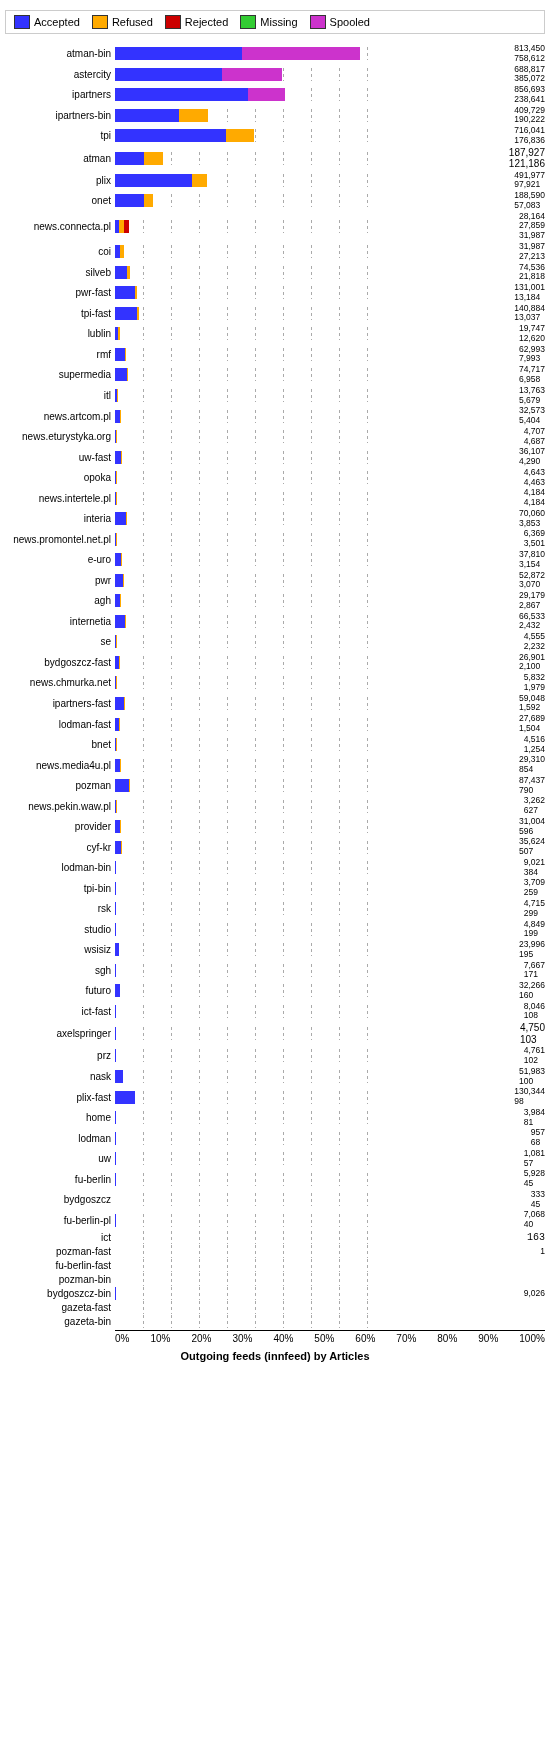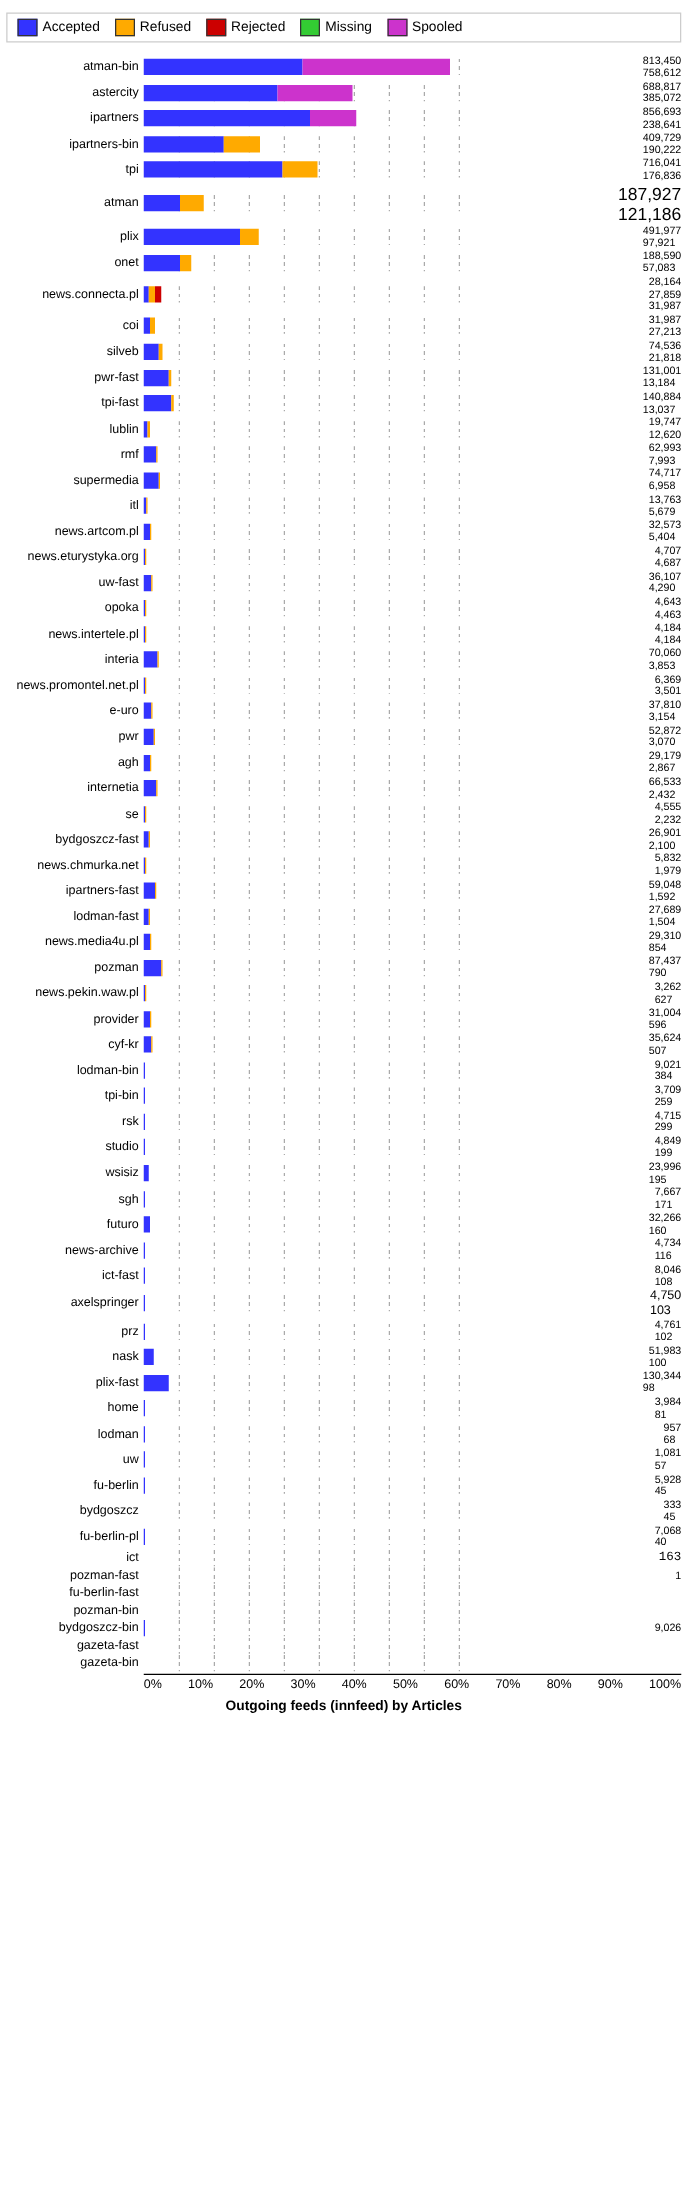--- a/index.html
+++ b/index.html
@@ -194,21 +194,21 @@
             <div style="position: absolute; top: 0px; bottom: 0px; left: 84px; width: 1px; background: repeating-linear-gradient(rgb(170, 170, 170) 0px, rgb(170, 170, 170) 3px, transparent 3px, transparent 6px); z-index: 1;"></div>
             <div style="position: absolute; top: 0px; bottom: 0px; left: 112px; width: 1px; background: repeating-linear-gradient(rgb(170, 170, 170) 0px, rgb(170, 170, 170) 3px, transparent 3px, transparent 6px); z-index: 1;"></div>
             <div style="position: absolute; top: 0px; bottom: 0px; left: 140px; width: 1px; background: repeating-linear-gradient(rgb(170, 170, 170) 0px, rgb(170, 170, 170) 3px, transparent 3px, transparent 6px); z-index: 1;"></div>
             <div style="position: absolute; top: 0px; bottom: 0px; left: 168px; width: 1px; background: repeating-linear-gradient(rgb(170, 170, 170) 0px, rgb(170, 170, 170) 3px, transparent 3px, transparent 6px); z-index: 1;"></div>
             <div style="position: absolute; top: 0px; bottom: 0px; left: 196px; width: 1px; background: repeating-linear-gradient(rgb(170, 170, 170) 0px, rgb(170, 170, 170) 3px, transparent 3px, transparent 6px); z-index: 1;"></div>
             <div style="position: absolute; top: 0px; bottom: 0px; left: 224px; width: 1px; background: repeating-linear-gradient(rgb(170, 170, 170) 0px, rgb(170, 170, 170) 3px, transparent 3px, transparent 6px); z-index: 1;"></div>
             <div style="position: absolute; top: 0px; bottom: 0px; left: 252px; width: 1px; background: repeating-linear-gradient(rgb(170, 170, 170) 0px, rgb(170, 170, 170) 3px, transparent 3px, transparent 6px); z-index: 1;"></div>
             <div style="position: absolute; left: 0px; top: 0px; height: 100%; width: 29.2331px; background: rgb(51, 51, 255); z-index: 2;"></div>
             <div style="position: absolute; left: 29.2331px; top: 0px; height: 100%; width: 18.8512px; background: rgb(255, 170, 0); z-index: 2;"></div>
           </div>
-          <div style="font-size: 14px; line-height: 1.15; padding-left: 2px; white-space: nowrap; color: rgb(0, 0, 0); margin-left: 12px;">187,927<br>121,186</div>
+          <div style="font-size: 10px; line-height: 1.15; padding-left: 2px; white-space: nowrap; color: rgb(0, 0, 0); margin-left: 12px;">187,927<br>121,186</div>
         </div>
         <div class="row-wrapper">
           <div class="row-label2">plix</div>
           <div class="bar-inner" style="width: 280px; height: 13px; position: relative; flex-shrink: 0;">
             <div style="position: absolute; top: 0px; bottom: 0px; left: 28px; width: 1px; background: repeating-linear-gradient(rgb(170, 170, 170) 0px, rgb(170, 170, 170) 3px, transparent 3px, transparent 6px); z-index: 1;"></div>
             <div style="position: absolute; top: 0px; bottom: 0px; left: 56px; width: 1px; background: repeating-linear-gradient(rgb(170, 170, 170) 0px, rgb(170, 170, 170) 3px, transparent 3px, transparent 6px); z-index: 1;"></div>
             <div style="position: absolute; top: 0px; bottom: 0px; left: 84px; width: 1px; background: repeating-linear-gradient(rgb(170, 170, 170) 0px, rgb(170, 170, 170) 3px, transparent 3px, transparent 6px); z-index: 1;"></div>
             <div style="position: absolute; top: 0px; bottom: 0px; left: 112px; width: 1px; background: repeating-linear-gradient(rgb(170, 170, 170) 0px, rgb(170, 170, 170) 3px, transparent 3px, transparent 6px); z-index: 1;"></div>
             <div style="position: absolute; top: 0px; bottom: 0px; left: 140px; width: 1px; background: repeating-linear-gradient(rgb(170, 170, 170) 0px, rgb(170, 170, 170) 3px, transparent 3px, transparent 6px); z-index: 1;"></div>
             <div style="position: absolute; top: 0px; bottom: 0px; left: 168px; width: 1px; background: repeating-linear-gradient(rgb(170, 170, 170) 0px, rgb(170, 170, 170) 3px, transparent 3px, transparent 6px); z-index: 1;"></div>
@@ -657,20 +657,37 @@
             <div style="position: absolute; top: 0px; bottom: 0px; left: 168px; width: 1px; background: repeating-linear-gradient(rgb(170, 170, 170) 0px, rgb(170, 170, 170) 3px, transparent 3px, transparent 6px); z-index: 1;"></div>
             <div style="position: absolute; top: 0px; bottom: 0px; left: 196px; width: 1px; background: repeating-linear-gradient(rgb(170, 170, 170) 0px, rgb(170, 170, 170) 3px, transparent 3px, transparent 6px); z-index: 1;"></div>
             <div style="position: absolute; top: 0px; bottom: 0px; left: 224px; width: 1px; background: repeating-linear-gradient(rgb(170, 170, 170) 0px, rgb(170, 170, 170) 3px, transparent 3px, transparent 6px); z-index: 1;"></div>
             <div style="position: absolute; top: 0px; bottom: 0px; left: 252px; width: 1px; background: repeating-linear-gradient(rgb(170, 170, 170) 0px, rgb(170, 170, 170) 3px, transparent 3px, transparent 6px); z-index: 1;"></div>
             <div style="position: absolute; left: 0px; top: 0px; height: 100%; width: 4.30718px; background: rgb(51, 51, 255); z-index: 2;"></div>
             <div style="position: absolute; left: 4.30718px; top: 0px; height: 100%; width: 0.233956px; background: rgb(255, 170, 0); z-index: 2;"></div>
           </div>
           <div style="font-size: 8.5px; line-height: 1.15; padding-left: 2px; white-space: nowrap; color: rgb(0, 0, 0);">27,689<br>1,504</div>
         </div>
         <div class="row-wrapper">
+          <div class="row-label2">bnet</div>
+          <div class="bar-inner" style="width: 280px; height: 13px; position: relative; flex-shrink: 0;">
+            <div style="position: absolute; top: 0px; bottom: 0px; left: 28px; width: 1px; background: repeating-linear-gradient(rgb(170, 170, 170) 0px, rgb(170, 170, 170) 3px, transparent 3px, transparent 6px); z-index: 1;"></div>
+            <div style="position: absolute; top: 0px; bottom: 0px; left: 56px; width: 1px; background: repeating-linear-gradient(rgb(170, 170, 170) 0px, rgb(170, 170, 170) 3px, transparent 3px, transparent 6px); z-index: 1;"></div>
+            <div style="position: absolute; top: 0px; bottom: 0px; left: 84px; width: 1px; background: repeating-linear-gradient(rgb(170, 170, 170) 0px, rgb(170, 170, 170) 3px, transparent 3px, transparent 6px); z-index: 1;"></div>
+            <div style="position: absolute; top: 0px; bottom: 0px; left: 112px; width: 1px; background: repeating-linear-gradient(rgb(170, 170, 170) 0px, rgb(170, 170, 170) 3px, transparent 3px, transparent 6px); z-index: 1;"></div>
+            <div style="position: absolute; top: 0px; bottom: 0px; left: 140px; width: 1px; background: repeating-linear-gradient(rgb(170, 170, 170) 0px, rgb(170, 170, 170) 3px, transparent 3px, transparent 6px); z-index: 1;"></div>
+            <div style="position: absolute; top: 0px; bottom: 0px; left: 168px; width: 1px; background: repeating-linear-gradient(rgb(170, 170, 170) 0px, rgb(170, 170, 170) 3px, transparent 3px, transparent 6px); z-index: 1;"></div>
+            <div style="position: absolute; top: 0px; bottom: 0px; left: 196px; width: 1px; background: repeating-linear-gradient(rgb(170, 170, 170) 0px, rgb(170, 170, 170) 3px, transparent 3px, transparent 6px); z-index: 1;"></div>
+            <div style="position: absolute; top: 0px; bottom: 0px; left: 224px; width: 1px; background: repeating-linear-gradient(rgb(170, 170, 170) 0px, rgb(170, 170, 170) 3px, transparent 3px, transparent 6px); z-index: 1;"></div>
+            <div style="position: absolute; top: 0px; bottom: 0px; left: 252px; width: 1px; background: repeating-linear-gradient(rgb(170, 170, 170) 0px, rgb(170, 170, 170) 3px, transparent 3px, transparent 6px); z-index: 1;"></div>
+            <div style="position: absolute; left: 0px; top: 0px; height: 100%; width: 0.702489px; background: rgb(51, 51, 255); z-index: 2;"></div>
+            <div style="position: absolute; left: 0.702489px; top: 0px; height: 100%; width: 0.195067px; background: rgb(255, 170, 0); z-index: 2;"></div>
+          </div>
+          <div style="font-size: 8.5px; line-height: 1.15; padding-left: 2px; white-space: nowrap; color: rgb(0, 0, 0);">4,516<br>1,254</div>
+        </div>
+        <div class="row-wrapper">
           <div class="row-label2">news.media4u.pl</div>
           <div class="bar-inner" style="width: 280px; height: 13px; position: relative; flex-shrink: 0;">
             <div style="position: absolute; top: 0px; bottom: 0px; left: 28px; width: 1px; background: repeating-linear-gradient(rgb(170, 170, 170) 0px, rgb(170, 170, 170) 3px, transparent 3px, transparent 6px); z-index: 1;"></div>
             <div style="position: absolute; top: 0px; bottom: 0px; left: 56px; width: 1px; background: repeating-linear-gradient(rgb(170, 170, 170) 0px, rgb(170, 170, 170) 3px, transparent 3px, transparent 6px); z-index: 1;"></div>
             <div style="position: absolute; top: 0px; bottom: 0px; left: 84px; width: 1px; background: repeating-linear-gradient(rgb(170, 170, 170) 0px, rgb(170, 170, 170) 3px, transparent 3px, transparent 6px); z-index: 1;"></div>
             <div style="position: absolute; top: 0px; bottom: 0px; left: 112px; width: 1px; background: repeating-linear-gradient(rgb(170, 170, 170) 0px, rgb(170, 170, 170) 3px, transparent 3px, transparent 6px); z-index: 1;"></div>
             <div style="position: absolute; top: 0px; bottom: 0px; left: 140px; width: 1px; background: repeating-linear-gradient(rgb(170, 170, 170) 0px, rgb(170, 170, 170) 3px, transparent 3px, transparent 6px); z-index: 1;"></div>
             <div style="position: absolute; top: 0px; bottom: 0px; left: 168px; width: 1px; background: repeating-linear-gradient(rgb(170, 170, 170) 0px, rgb(170, 170, 170) 3px, transparent 3px, transparent 6px); z-index: 1;"></div>
             <div style="position: absolute; top: 0px; bottom: 0px; left: 196px; width: 1px; background: repeating-linear-gradient(rgb(170, 170, 170) 0px, rgb(170, 170, 170) 3px, transparent 3px, transparent 6px); z-index: 1;"></div>
             <div style="position: absolute; top: 0px; bottom: 0px; left: 224px; width: 1px; background: repeating-linear-gradient(rgb(170, 170, 170) 0px, rgb(170, 170, 170) 3px, transparent 3px, transparent 6px); z-index: 1;"></div>
@@ -859,37 +876,20 @@
             <div style="position: absolute; top: 0px; bottom: 0px; left: 112px; width: 1px; background: repeating-linear-gradient(rgb(170, 170, 170) 0px, rgb(170, 170, 170) 3px, transparent 3px, transparent 6px); z-index: 1;"></div>
             <div style="position: absolute; top: 0px; bottom: 0px; left: 140px; width: 1px; background: repeating-linear-gradient(rgb(170, 170, 170) 0px, rgb(170, 170, 170) 3px, transparent 3px, transparent 6px); z-index: 1;"></div>
             <div style="position: absolute; top: 0px; bottom: 0px; left: 168px; width: 1px; background: repeating-linear-gradient(rgb(170, 170, 170) 0px, rgb(170, 170, 170) 3px, transparent 3px, transparent 6px); z-index: 1;"></div>
             <div style="position: absolute; top: 0px; bottom: 0px; left: 196px; width: 1px; background: repeating-linear-gradient(rgb(170, 170, 170) 0px, rgb(170, 170, 170) 3px, transparent 3px, transparent 6px); z-index: 1;"></div>
             <div style="position: absolute; top: 0px; bottom: 0px; left: 224px; width: 1px; background: repeating-linear-gradient(rgb(170, 170, 170) 0px, rgb(170, 170, 170) 3px, transparent 3px, transparent 6px); z-index: 1;"></div>
             <div style="position: absolute; top: 0px; bottom: 0px; left: 252px; width: 1px; background: repeating-linear-gradient(rgb(170, 170, 170) 0px, rgb(170, 170, 170) 3px, transparent 3px, transparent 6px); z-index: 1;"></div>
             <div style="position: absolute; left: 0px; top: 0px; height: 100%; width: 5.01916px; background: rgb(51, 51, 255); z-index: 2;"></div>
             <div style="position: absolute; left: 5.01916px; top: 0px; height: 100%; width: 0.0248888px; background: rgb(255, 170, 0); z-index: 2;"></div>
           </div>
           <div style="font-size: 8.5px; line-height: 1.15; padding-left: 2px; white-space: nowrap; color: rgb(0, 0, 0);">32,266<br>160</div>
-        </div>
-        <div class="row-wrapper">
-          <div class="row-label2">news-archive</div>
-          <div class="bar-inner" style="width: 280px; height: 13px; position: relative; flex-shrink: 0;">
-            <div style="position: absolute; top: 0px; bottom: 0px; left: 28px; width: 1px; background: repeating-linear-gradient(rgb(170, 170, 170) 0px, rgb(170, 170, 170) 3px, transparent 3px, transparent 6px); z-index: 1;"></div>
-            <div style="position: absolute; top: 0px; bottom: 0px; left: 56px; width: 1px; background: repeating-linear-gradient(rgb(170, 170, 170) 0px, rgb(170, 170, 170) 3px, transparent 3px, transparent 6px); z-index: 1;"></div>
-            <div style="position: absolute; top: 0px; bottom: 0px; left: 84px; width: 1px; background: repeating-linear-gradient(rgb(170, 170, 170) 0px, rgb(170, 170, 170) 3px, transparent 3px, transparent 6px); z-index: 1;"></div>
-            <div style="position: absolute; top: 0px; bottom: 0px; left: 112px; width: 1px; background: repeating-linear-gradient(rgb(170, 170, 170) 0px, rgb(170, 170, 170) 3px, transparent 3px, transparent 6px); z-index: 1;"></div>
-            <div style="position: absolute; top: 0px; bottom: 0px; left: 140px; width: 1px; background: repeating-linear-gradient(rgb(170, 170, 170) 0px, rgb(170, 170, 170) 3px, transparent 3px, transparent 6px); z-index: 1;"></div>
-            <div style="position: absolute; top: 0px; bottom: 0px; left: 168px; width: 1px; background: repeating-linear-gradient(rgb(170, 170, 170) 0px, rgb(170, 170, 170) 3px, transparent 3px, transparent 6px); z-index: 1;"></div>
-            <div style="position: absolute; top: 0px; bottom: 0px; left: 196px; width: 1px; background: repeating-linear-gradient(rgb(170, 170, 170) 0px, rgb(170, 170, 170) 3px, transparent 3px, transparent 6px); z-index: 1;"></div>
-            <div style="position: absolute; top: 0px; bottom: 0px; left: 224px; width: 1px; background: repeating-linear-gradient(rgb(170, 170, 170) 0px, rgb(170, 170, 170) 3px, transparent 3px, transparent 6px); z-index: 1;"></div>
-            <div style="position: absolute; top: 0px; bottom: 0px; left: 252px; width: 1px; background: repeating-linear-gradient(rgb(170, 170, 170) 0px, rgb(170, 170, 170) 3px, transparent 3px, transparent 6px); z-index: 1;"></div>
-            <div style="position: absolute; left: 0px; top: 0px; height: 100%; width: 0.7364px; background: rgb(51, 51, 255); z-index: 2;"></div>
-            <div style="position: absolute; left: 0.7364px; top: 0px; height: 100%; width: 0.0180444px; background: rgb(255, 170, 0); z-index: 2;"></div>
-          </div>
-          <div style="font-size: 8.5px; line-height: 1.15; padding-left: 2px; white-space: nowrap; color: rgb(0, 0, 0);">4,734<br>116</div>
         </div>
         <div class="row-wrapper">
           <div class="row-label2">ict-fast</div>
           <div class="bar-inner" style="width: 280px; height: 13px; position: relative; flex-shrink: 0;">
             <div style="position: absolute; top: 0px; bottom: 0px; left: 28px; width: 1px; background: repeating-linear-gradient(rgb(170, 170, 170) 0px, rgb(170, 170, 170) 3px, transparent 3px, transparent 6px); z-index: 1;"></div>
             <div style="position: absolute; top: 0px; bottom: 0px; left: 56px; width: 1px; background: repeating-linear-gradient(rgb(170, 170, 170) 0px, rgb(170, 170, 170) 3px, transparent 3px, transparent 6px); z-index: 1;"></div>
             <div style="position: absolute; top: 0px; bottom: 0px; left: 84px; width: 1px; background: repeating-linear-gradient(rgb(170, 170, 170) 0px, rgb(170, 170, 170) 3px, transparent 3px, transparent 6px); z-index: 1;"></div>
             <div style="position: absolute; top: 0px; bottom: 0px; left: 112px; width: 1px; background: repeating-linear-gradient(rgb(170, 170, 170) 0px, rgb(170, 170, 170) 3px, transparent 3px, transparent 6px); z-index: 1;"></div>
             <div style="position: absolute; top: 0px; bottom: 0px; left: 140px; width: 1px; background: repeating-linear-gradient(rgb(170, 170, 170) 0px, rgb(170, 170, 170) 3px, transparent 3px, transparent 6px); z-index: 1;"></div>
             <div style="position: absolute; top: 0px; bottom: 0px; left: 168px; width: 1px; background: repeating-linear-gradient(rgb(170, 170, 170) 0px, rgb(170, 170, 170) 3px, transparent 3px, transparent 6px); z-index: 1;"></div>

